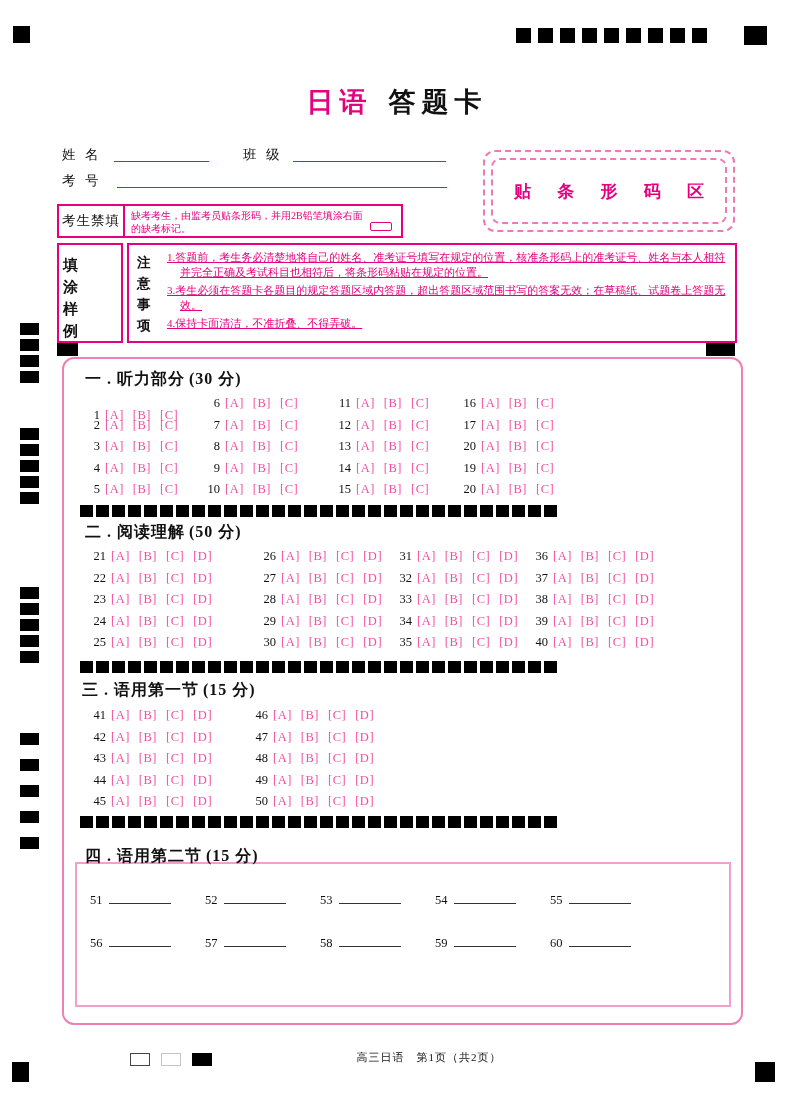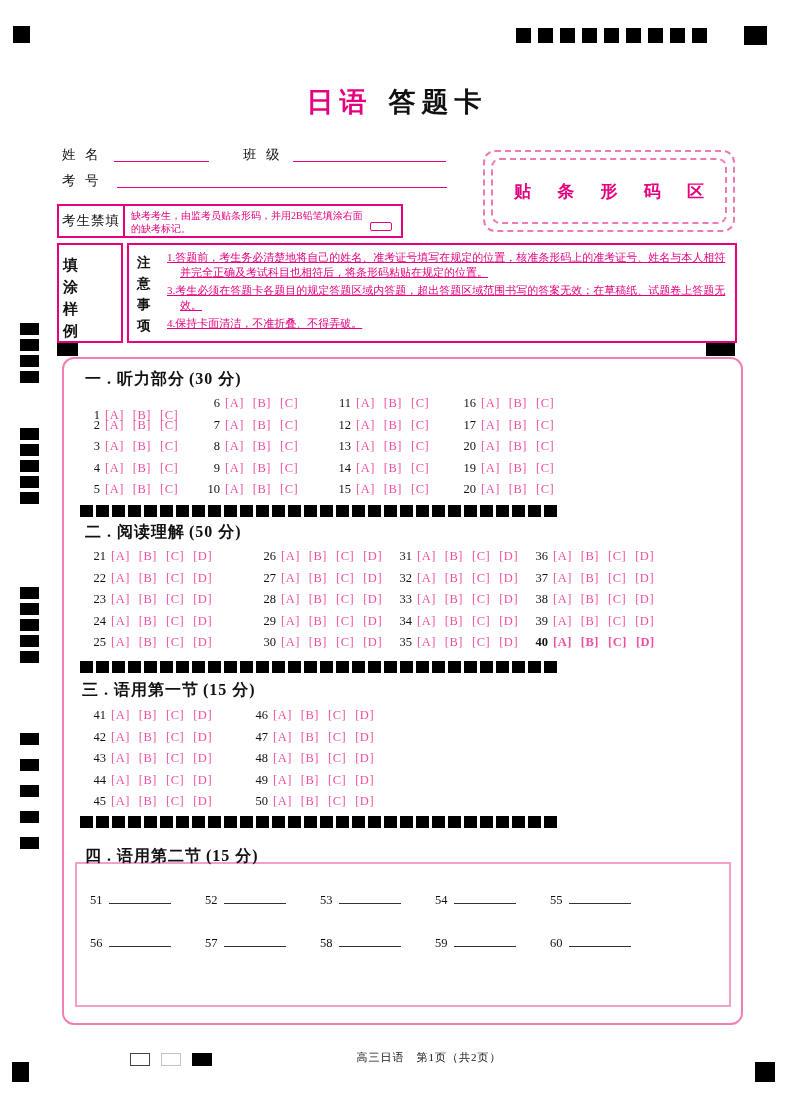--- a/index.html
+++ b/index.html
@@ -185,21 +185,21 @@
     <div class="qcell" style="left: 252px; top: 635px;"><span class="qnum">30</span><span class="opt">[A]</span><span class="opt">[B]</span><span class="opt">[C]</span><span class="opt">[D]</span></div>
     <div class="qcell" style="left: 388px; top: 549px;"><span class="qnum">31</span><span class="opt">[A]</span><span class="opt">[B]</span><span class="opt">[C]</span><span class="opt">[D]</span></div>
     <div class="qcell" style="left: 388px; top: 570.5px;"><span class="qnum">32</span><span class="opt">[A]</span><span class="opt">[B]</span><span class="opt">[C]</span><span class="opt">[D]</span></div>
     <div class="qcell" style="left: 388px; top: 592px;"><span class="qnum">33</span><span class="opt">[A]</span><span class="opt">[B]</span><span class="opt">[C]</span><span class="opt">[D]</span></div>
     <div class="qcell" style="left: 388px; top: 613.5px;"><span class="qnum">34</span><span class="opt">[A]</span><span class="opt">[B]</span><span class="opt">[C]</span><span class="opt">[D]</span></div>
     <div class="qcell" style="left: 388px; top: 635px;"><span class="qnum">35</span><span class="opt">[A]</span><span class="opt">[B]</span><span class="opt">[C]</span><span class="opt">[D]</span></div>
     <div class="qcell" style="left: 524px; top: 549px;"><span class="qnum">36</span><span class="opt">[A]</span><span class="opt">[B]</span><span class="opt">[C]</span><span class="opt">[D]</span></div>
     <div class="qcell" style="left: 524px; top: 570.5px;"><span class="qnum">37</span><span class="opt">[A]</span><span class="opt">[B]</span><span class="opt">[C]</span><span class="opt">[D]</span></div>
     <div class="qcell" style="left: 524px; top: 592px;"><span class="qnum">38</span><span class="opt">[A]</span><span class="opt">[B]</span><span class="opt">[C]</span><span class="opt">[D]</span></div>
     <div class="qcell" style="left: 524px; top: 613.5px;"><span class="qnum">39</span><span class="opt">[A]</span><span class="opt">[B]</span><span class="opt">[C]</span><span class="opt">[D]</span></div>
-    <div class="qcell" style="left: 524px; top: 635px; font-weight: bold;"><span class="qnum">40</span><span class="opt">[A]</span><span class="opt">[B]</span><span class="opt">[C]</span><span class="opt">[D]</span></div>
+    <div class="qcell" style="left: 524px; top: 635px;"><span class="qnum">40</span><span class="opt">[A]</span><span class="opt">[B]</span><span class="opt">[C]</span><span class="opt">[D]</span></div>
     <div class="sec-head" style="left: 82px; top: 680px;"><span>三 . 语用第一节</span><span class="score">(15 分)</span></div>
     <div class="qcell" style="left: 82px; top: 708px;"><span class="qnum">41</span><span class="opt">[A]</span><span class="opt">[B]</span><span class="opt">[C]</span><span class="opt">[D]</span></div>
     <div class="qcell" style="left: 82px; top: 729.5px;"><span class="qnum">42</span><span class="opt">[A]</span><span class="opt">[B]</span><span class="opt">[C]</span><span class="opt">[D]</span></div>
     <div class="qcell" style="left: 82px; top: 751px;"><span class="qnum">43</span><span class="opt">[A]</span><span class="opt">[B]</span><span class="opt">[C]</span><span class="opt">[D]</span></div>
     <div class="qcell" style="left: 82px; top: 772.5px;"><span class="qnum">44</span><span class="opt">[A]</span><span class="opt">[B]</span><span class="opt">[C]</span><span class="opt">[D]</span></div>
     <div class="qcell" style="left: 82px; top: 794px;"><span class="qnum">45</span><span class="opt">[A]</span><span class="opt">[B]</span><span class="opt">[C]</span><span class="opt">[D]</span></div>
     <div class="qcell" style="left: 244px; top: 708px;"><span class="qnum">46</span><span class="opt">[A]</span><span class="opt">[B]</span><span class="opt">[C]</span><span class="opt">[D]</span></div>
     <div class="qcell" style="left: 244px; top: 729.5px;"><span class="qnum">47</span><span class="opt">[A]</span><span class="opt">[B]</span><span class="opt">[C]</span><span class="opt">[D]</span></div>
     <div class="qcell" style="left: 244px; top: 751px;"><span class="qnum">48</span><span class="opt">[A]</span><span class="opt">[B]</span><span class="opt">[C]</span><span class="opt">[D]</span></div>
     <div class="qcell" style="left: 244px; top: 772.5px;"><span class="qnum">49</span><span class="opt">[A]</span><span class="opt">[B]</span><span class="opt">[C]</span><span class="opt">[D]</span></div>

